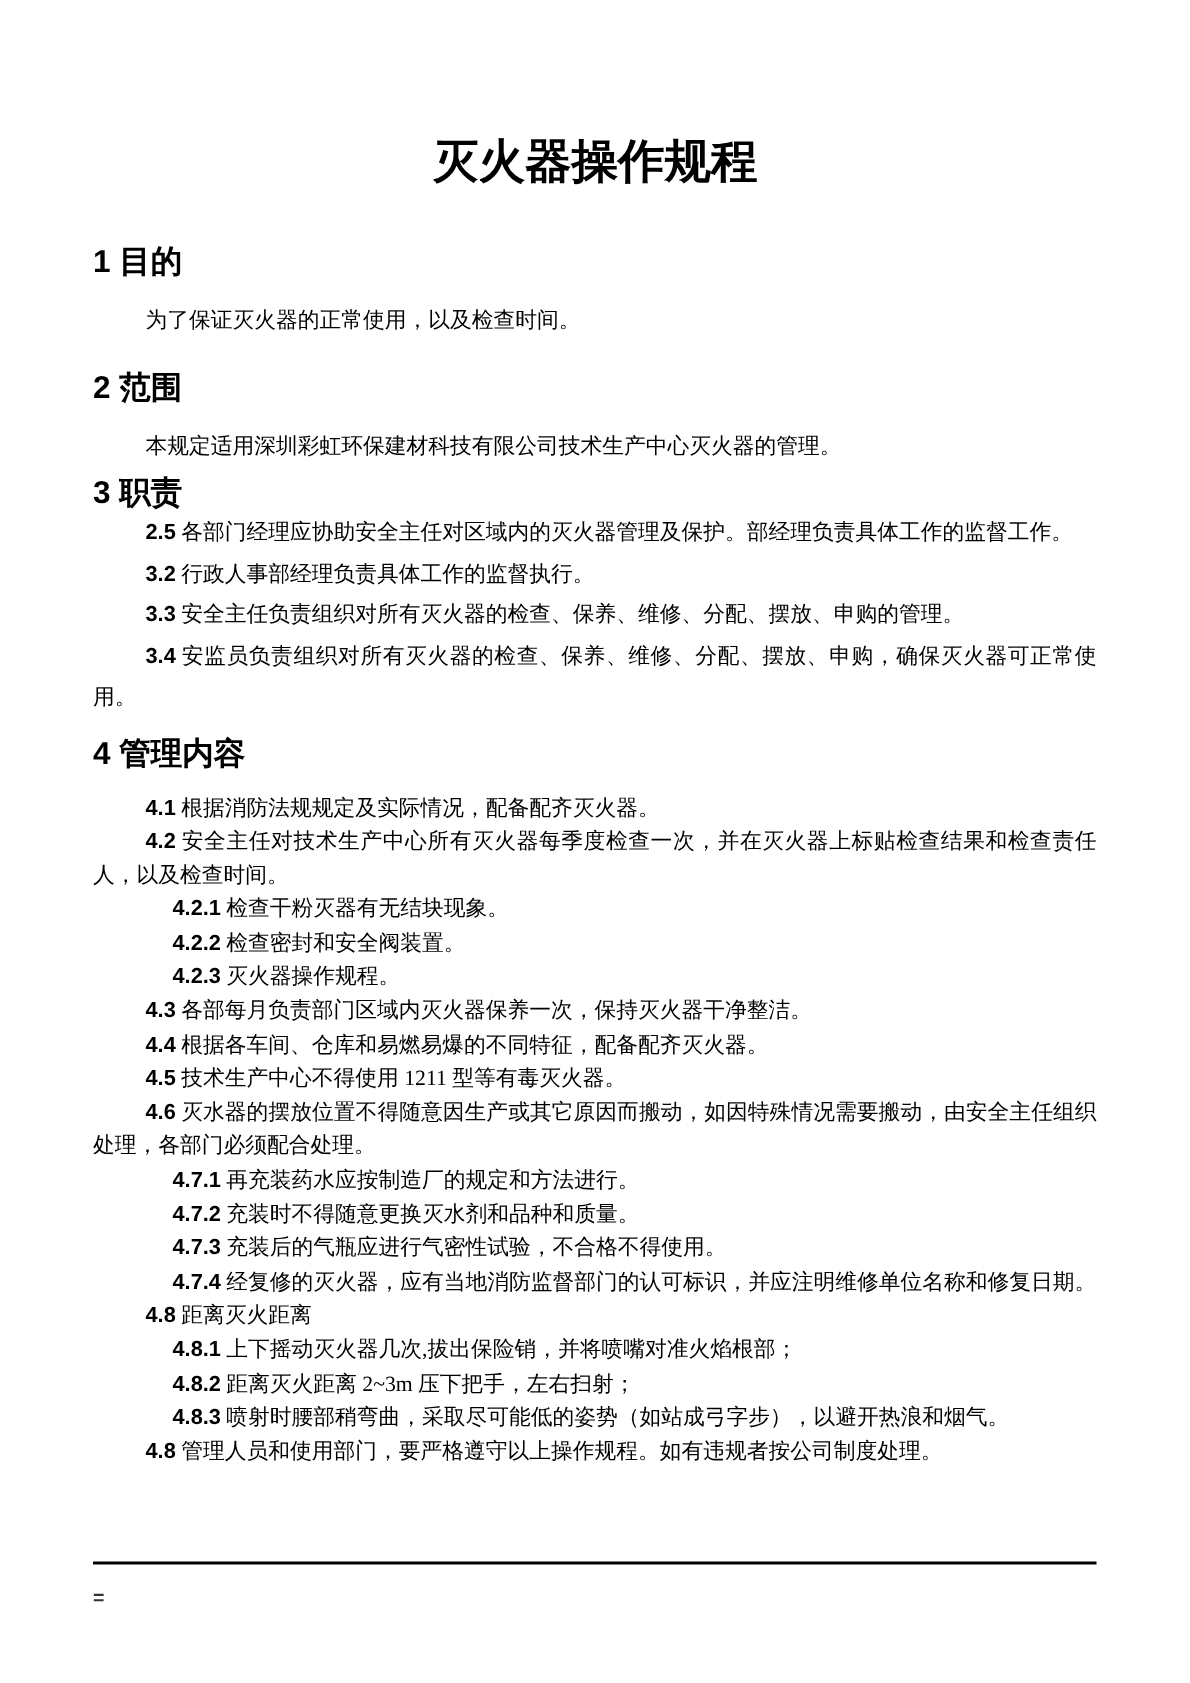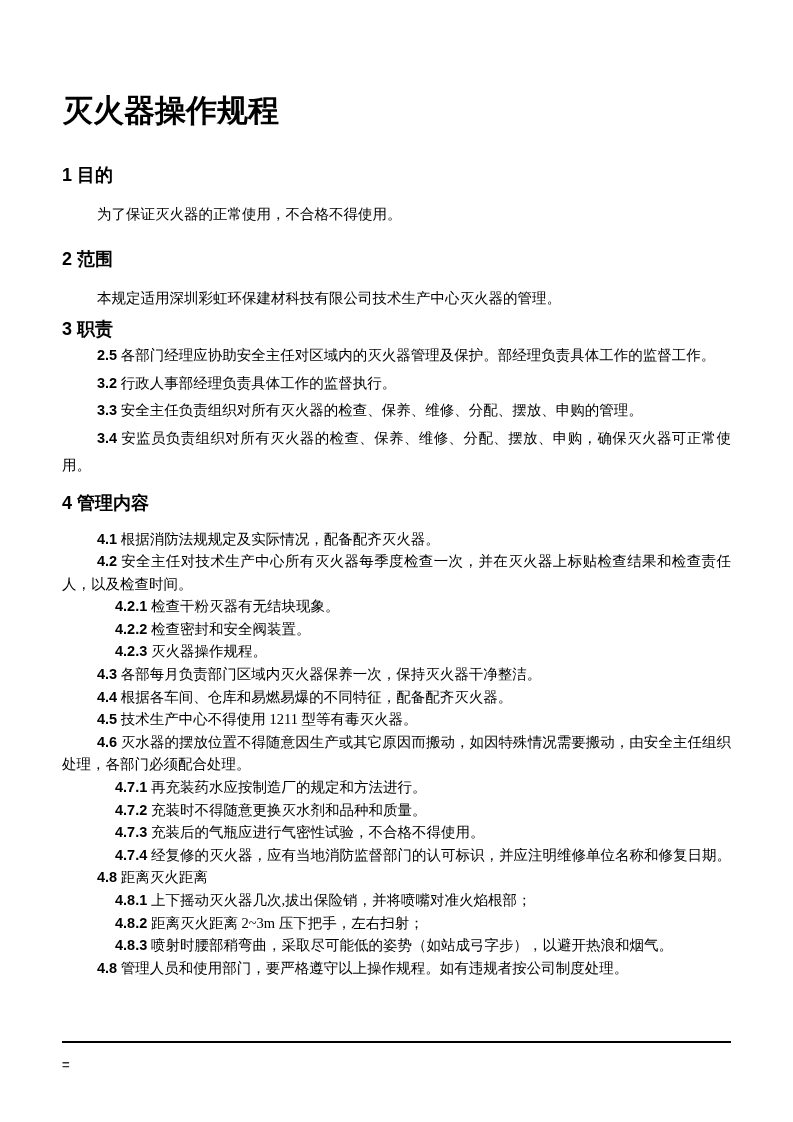--- a/index.html
+++ b/index.html
@@ -4,28 +4,28 @@
 <style>
   html, body { margin: 0; padding: 0; }
   body {
     width: 793px; height: 1122px;
     background: #ffffff; color: #000000;
     font-family: "Liberation Serif", serif;
     overflow: hidden;
   }
   .page { padding: 0 62px; box-sizing: border-box; width: 793px; height: 1122px; }
   .doc-title {
-    font-family: Liberation Sans, sans-serif;
+    font-family: Liberation Mono, monospace;
     font-weight: bold; font-size: 31px; line-height: 42px;
-    margin: 90px 0 0 0;
+    text-align: center; margin: 90px 0 0 0;
   }
   .sec { margin: 0; }
   .heading {
     font-family: "Liberation Sans", sans-serif;
-    font-weight: bold; font-size: 18px; line-height: 26px;
+    font-weight: bold; font-size: 21px; line-height: 26px;
     margin: 0 0 12px 0;
   }
   .sec:nth-of-type(1) .heading { margin-top: 30px; }
   .sec:nth-of-type(2) .heading { margin-top: 18px; }
   .sec:nth-of-type(3) .heading { margin-top: 4px; margin-bottom: 0; }
   .sec:nth-of-type(4) .heading { margin-top: 10px; }
   .para {
     font-size: 14.5px; line-height: 28px; margin: 0;
     text-align: justify;
   }
@@ -46,21 +46,21 @@
 </style>
 </head>
 <body>
 
 <div class="page">
   <h1 class="doc-title">灭火器操作规程</h1>
 
   <main>
       <section class="sec">
         <h2 class="heading">1 目的</h2>
-        <p class="para lvl1"><span>为了保证灭火器的正常使用，不合格不得使用。</span></p>
+        <p class="para lvl1"><span>为了保证灭火器的正常使用，以及检查时间。</span></p>
       </section>
       <section class="sec">
         <h2 class="heading">2 范围</h2>
         <p class="para lvl1"><span>本规定适用深圳彩虹环保建材科技有限公司技术生产中心灭火器的管理。</span></p>
       </section>
       <section class="sec">
         <h2 class="heading">3 职责</h2>
         <p class="para lvl1"><b class="num">2.5</b> <span>各部门经理应协助安全主任对区域内的灭火器管理及保护。部经理负责具体工作的监督工作。</span></p>
         <p class="para lvl1"><b class="num">3.2</b> <span>行政人事部经理负责具体工作的监督执行。</span></p>
         <p class="para lvl1"><b class="num">3.3</b> <span>安全主任负责组织对所有灭火器的检查、保养、维修、分配、摆放、申购的管理。</span></p>

